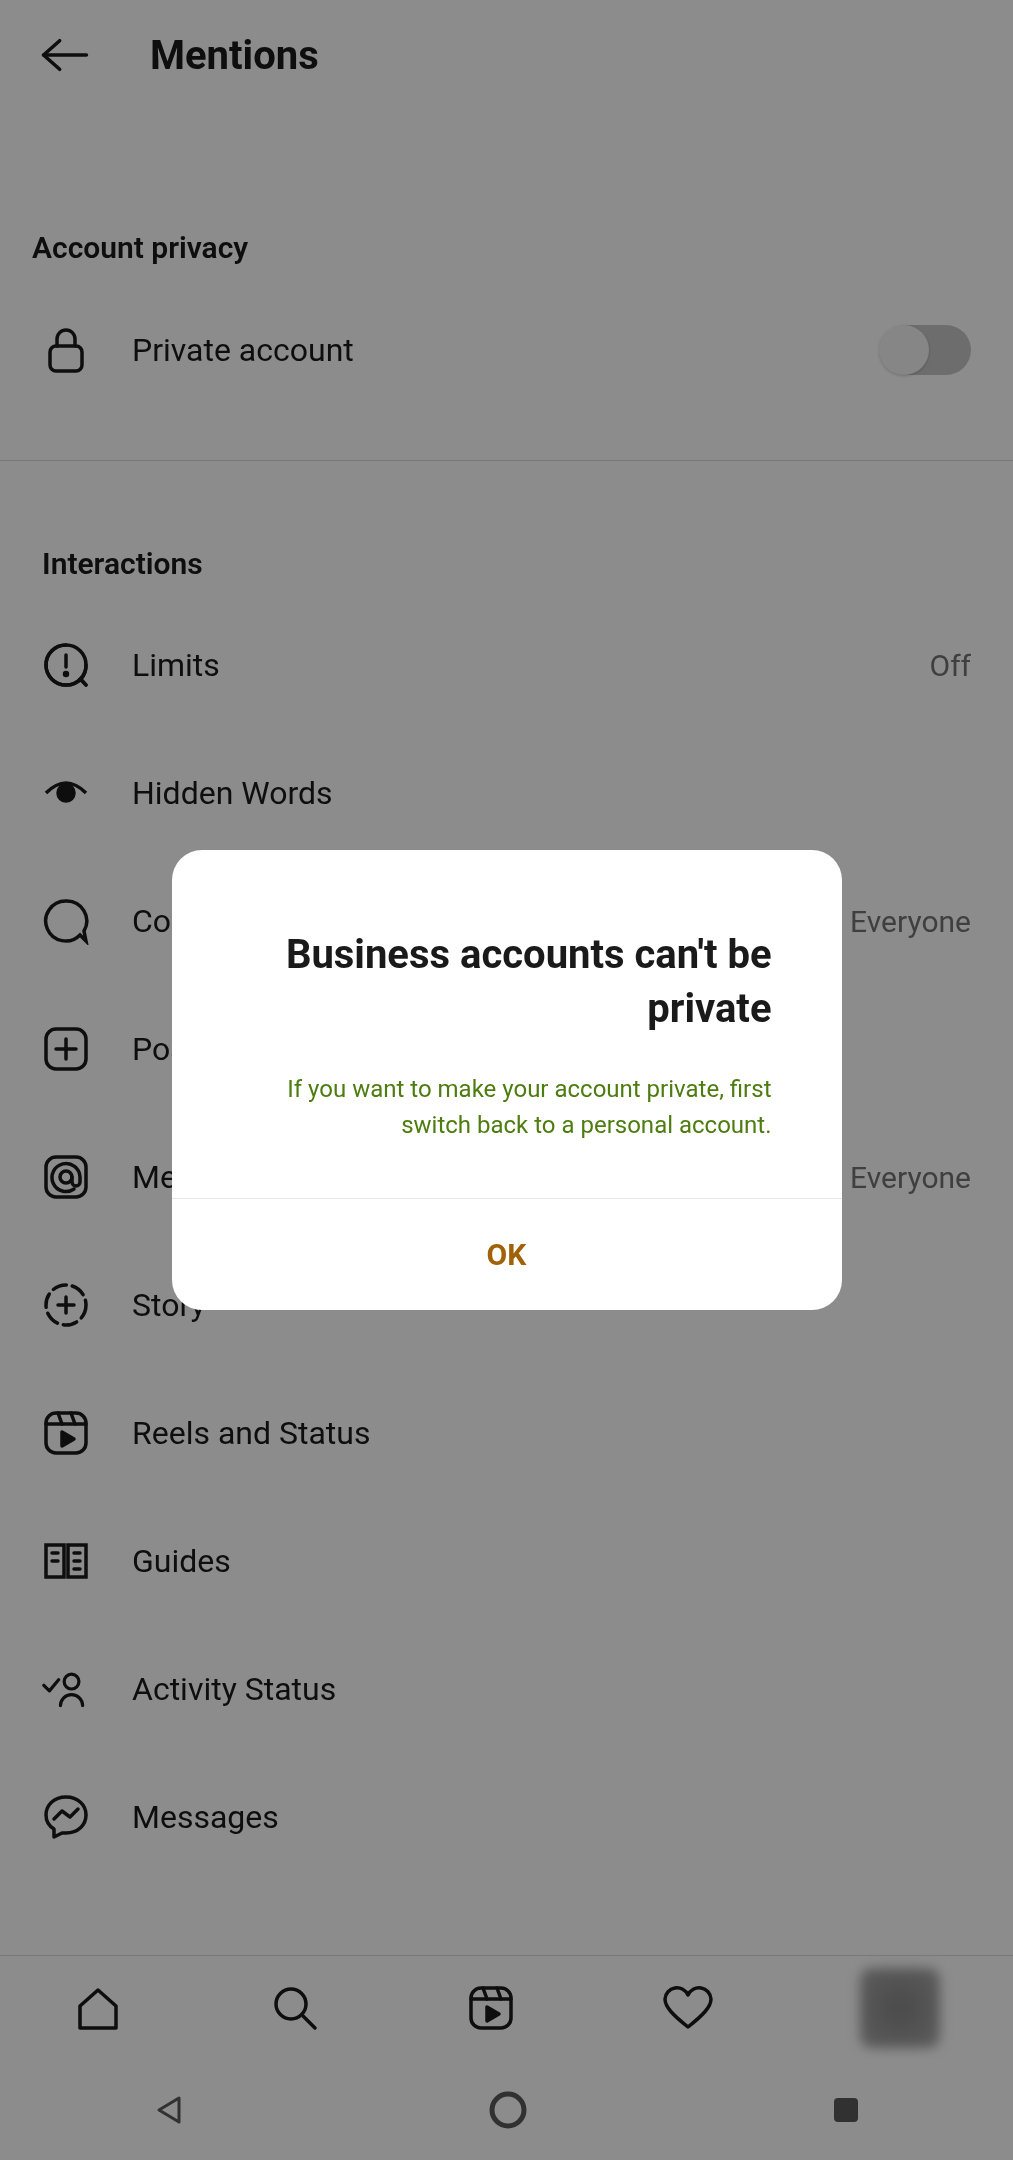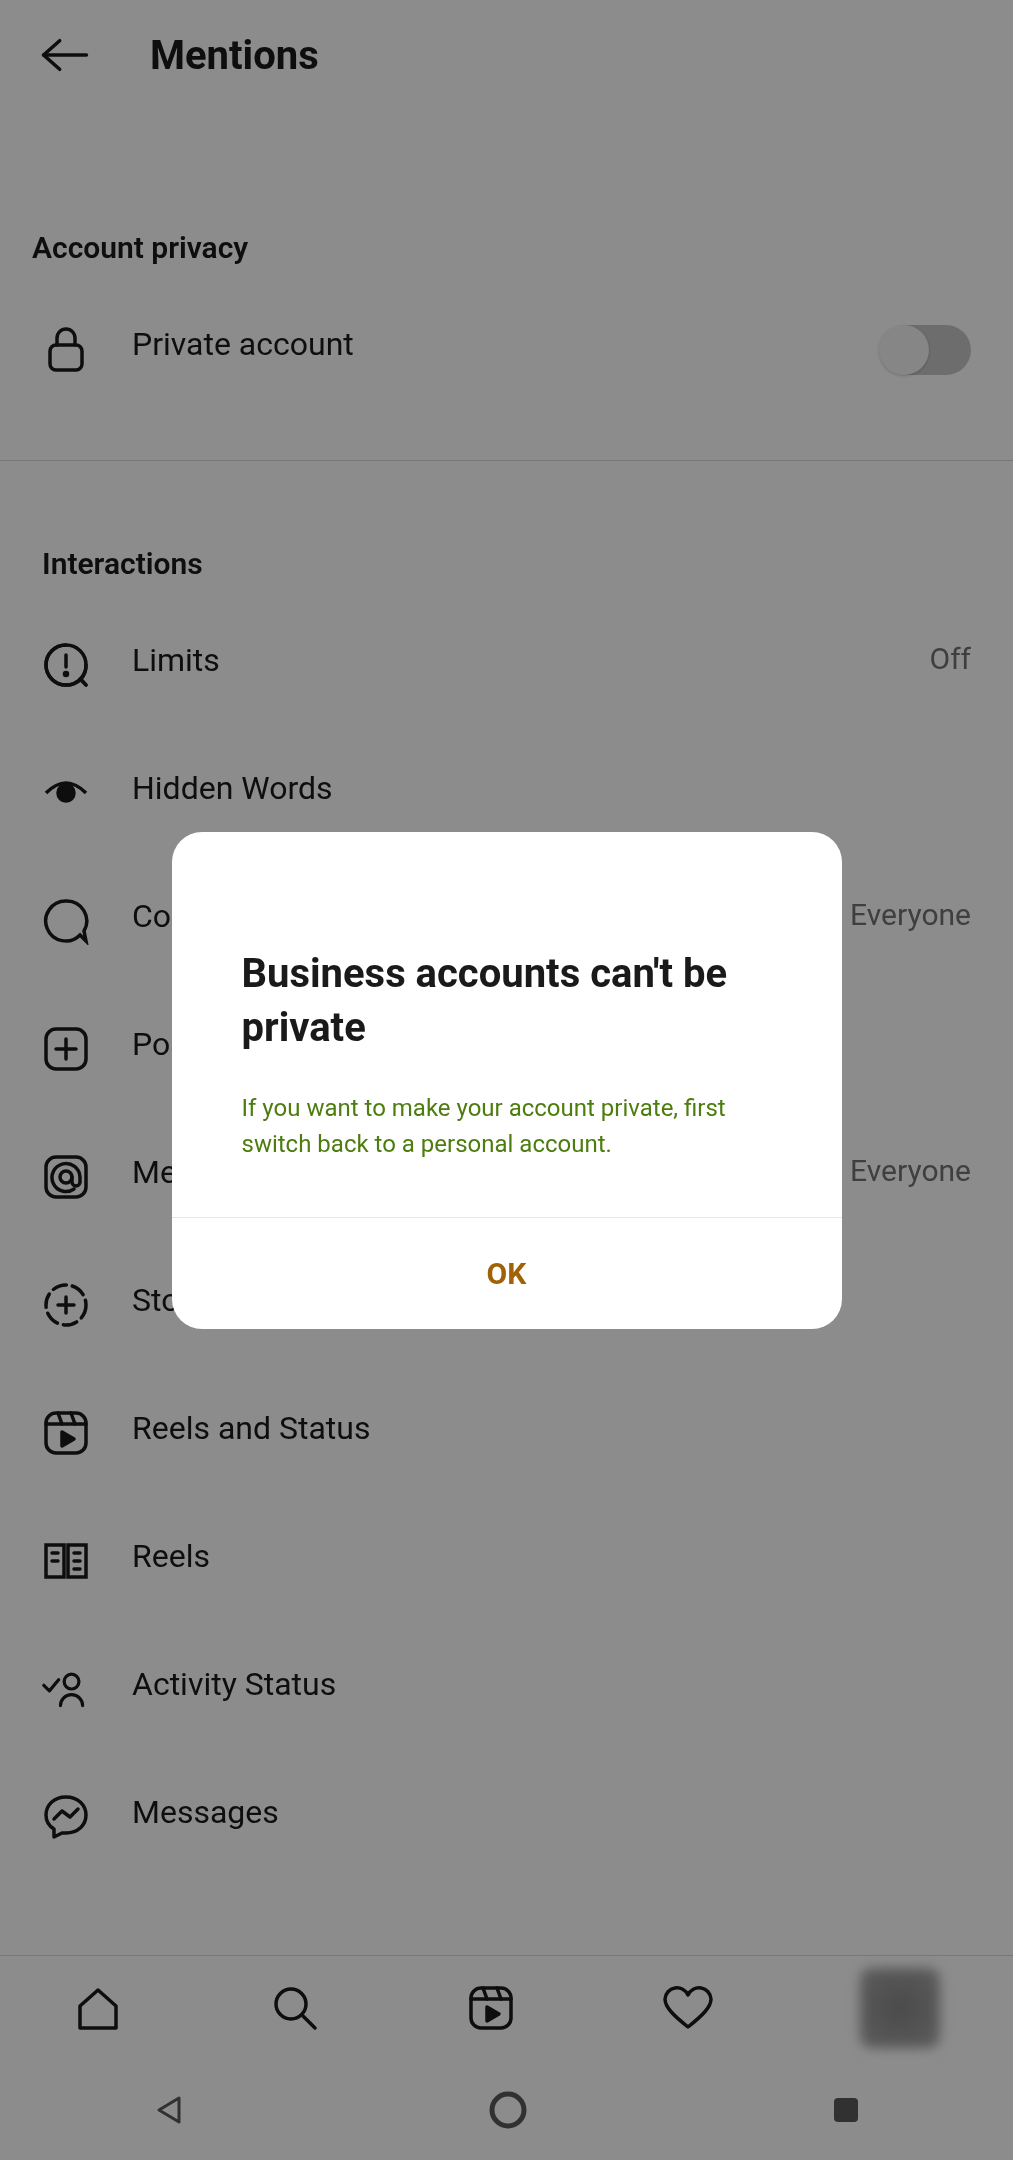--- a/index.html
+++ b/index.html
@@ -42,20 +42,21 @@
       font-weight: 600;
       color: #1a1a1a;
       padding: 85px 42px 20px;
     }
     .section-header.first {
       padding-top: 120px;
       padding-left: 32px;
     }
     .list-row {
       display: flex;
+      align-items: center;
       padding: 40px 42px;
       gap: 42px;
     }
     .icon-wrap {
       width: 48px;
       height: 48px;
       display: flex;
       align-items: center;
       justify-content: center;
       flex-shrink: 0;
@@ -136,22 +137,22 @@
       align-items: center;
       justify-content: center;
     }
     .dialog {
       width: 670px;
       background: #fff;
       border-radius: 30px;
       overflow: hidden;
     }
     .dialog-body {
-      padding: 115px 70px 55px;
-      text-align: left;
+      padding: 78px 70px 55px;
+      text-align: right;
     }
     .dialog-title {
       font-size: 40px;
       font-weight: 700;
       color: #1a1a1a;
       line-height: 1.35;
       margin-bottom: 35px;
     }
     .dialog-text {
       font-size: 24px;
@@ -295,21 +296,21 @@
     <div class="icon-wrap">
       <svg width="48" height="44" viewBox="0 0 48 44" fill="none" stroke="#1a1a1a" stroke-width="3.5" stroke-linecap="round">
         <path d="M4 6 h18 v32 h-18 z M26 6 h18 v32 h-18 z"></path>
         <line x1="10" y1="14" x2="16" y2="14"></line>
           <line x1="10" y1="22" x2="16" y2="22"></line>
         <line x1="32" y1="14" x2="38" y2="14"></line>
           <line x1="32" y1="22" x2="38" y2="22"></line>
           <line x1="32" y1="30" x2="38" y2="30"></line>
       </svg>
     </div>
-    <div class="row-label">Reels</div>
+    <div class="row-label">Guides</div>
   </div>
 
   <div class="list-row">
     <div class="icon-wrap">
       <svg width="52" height="40" viewBox="0 0 52 40" fill="none" stroke="#1a1a1a" stroke-width="3.5" stroke-linecap="round" stroke-linejoin="round">
         <circle cx="32" cy="12" r="8"></circle>
         <path d="M20 38 a12 12 0 0 1 24 0"></path>
         <polyline points="2,16 8,22 18,10"></polyline>
       </svg>
     </div>

